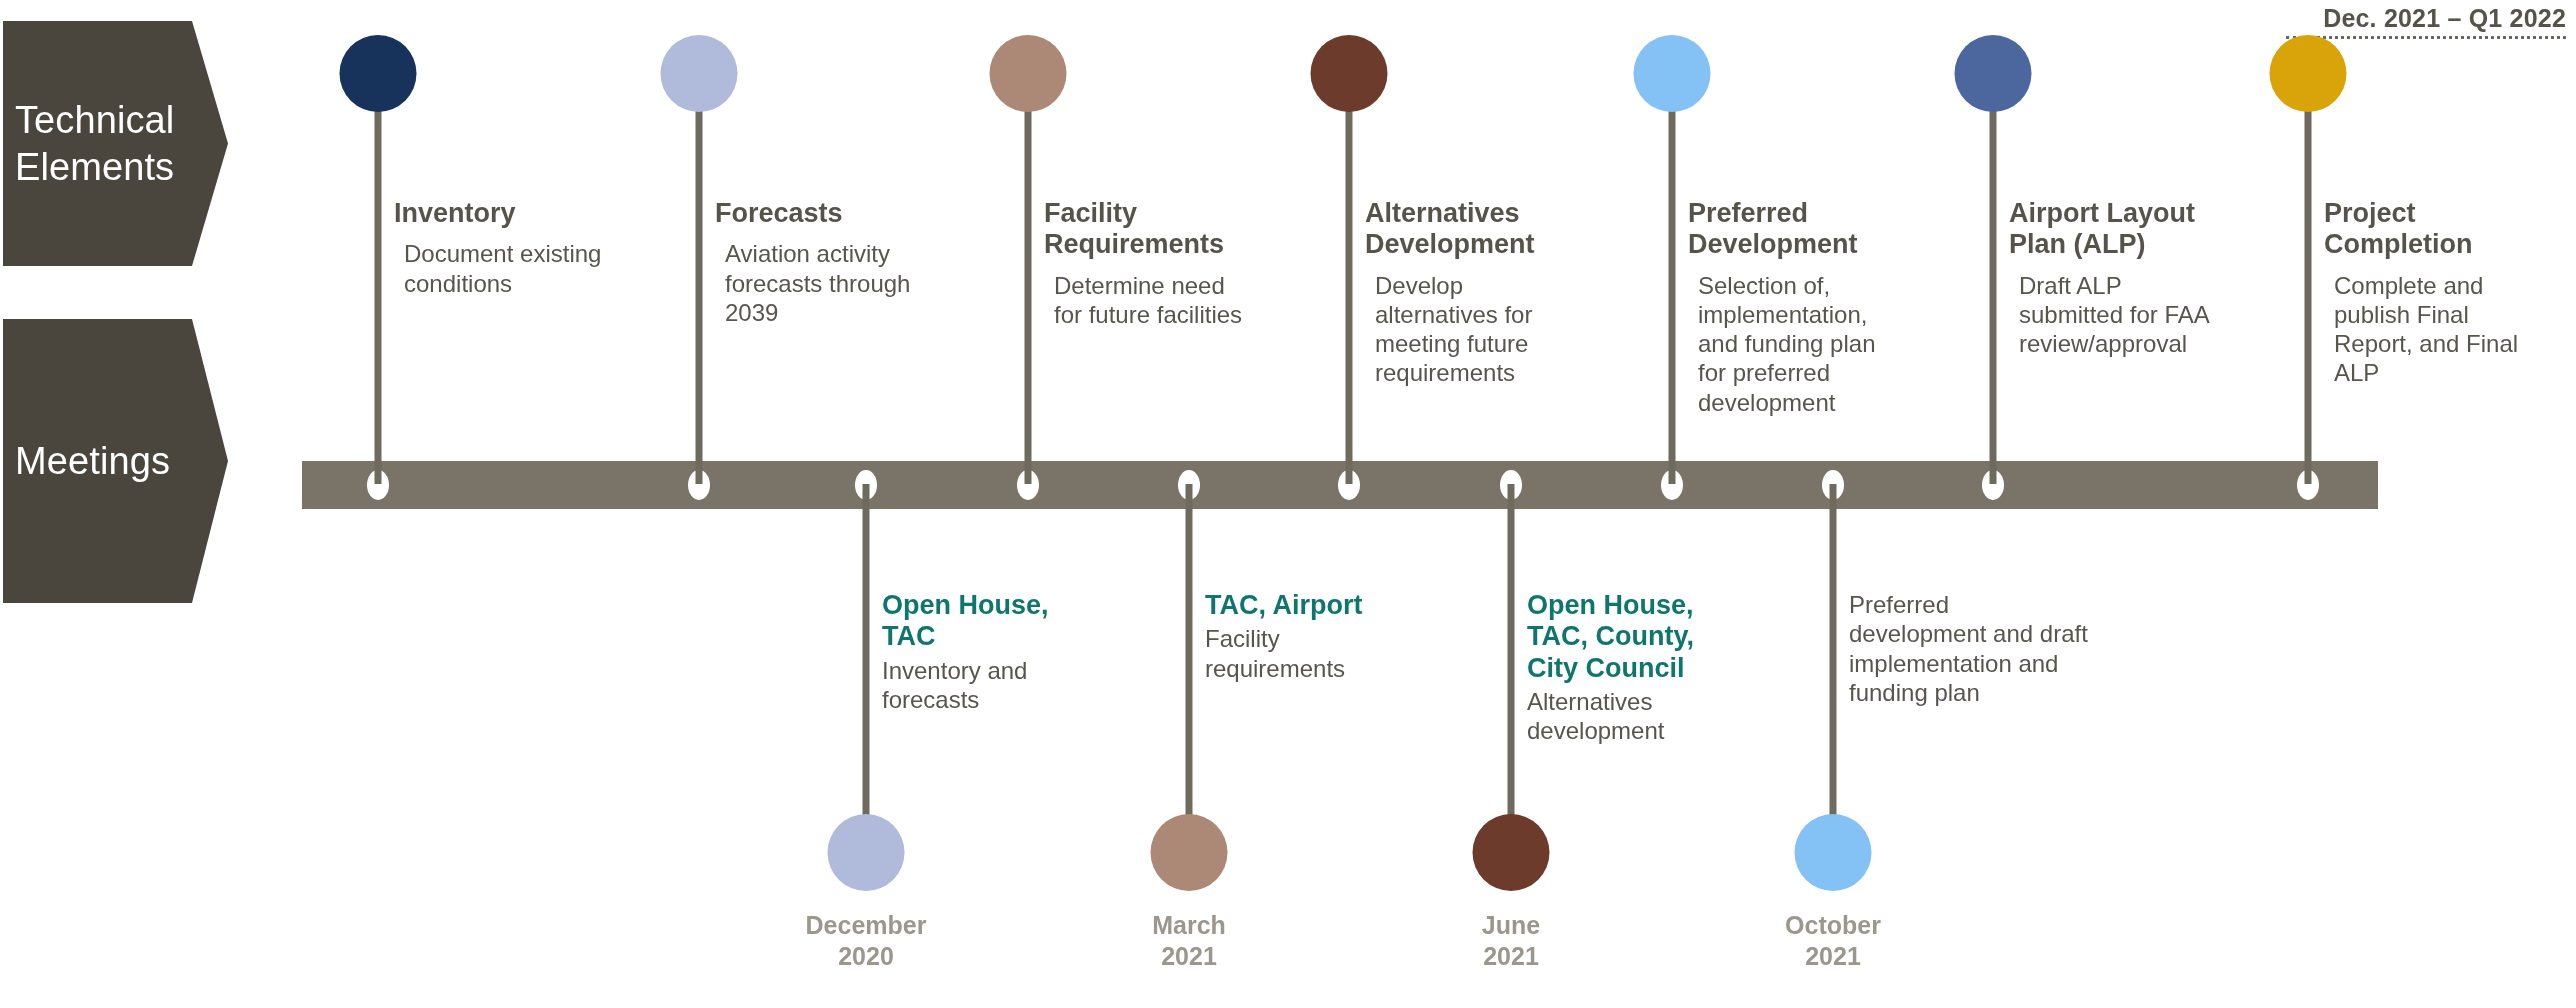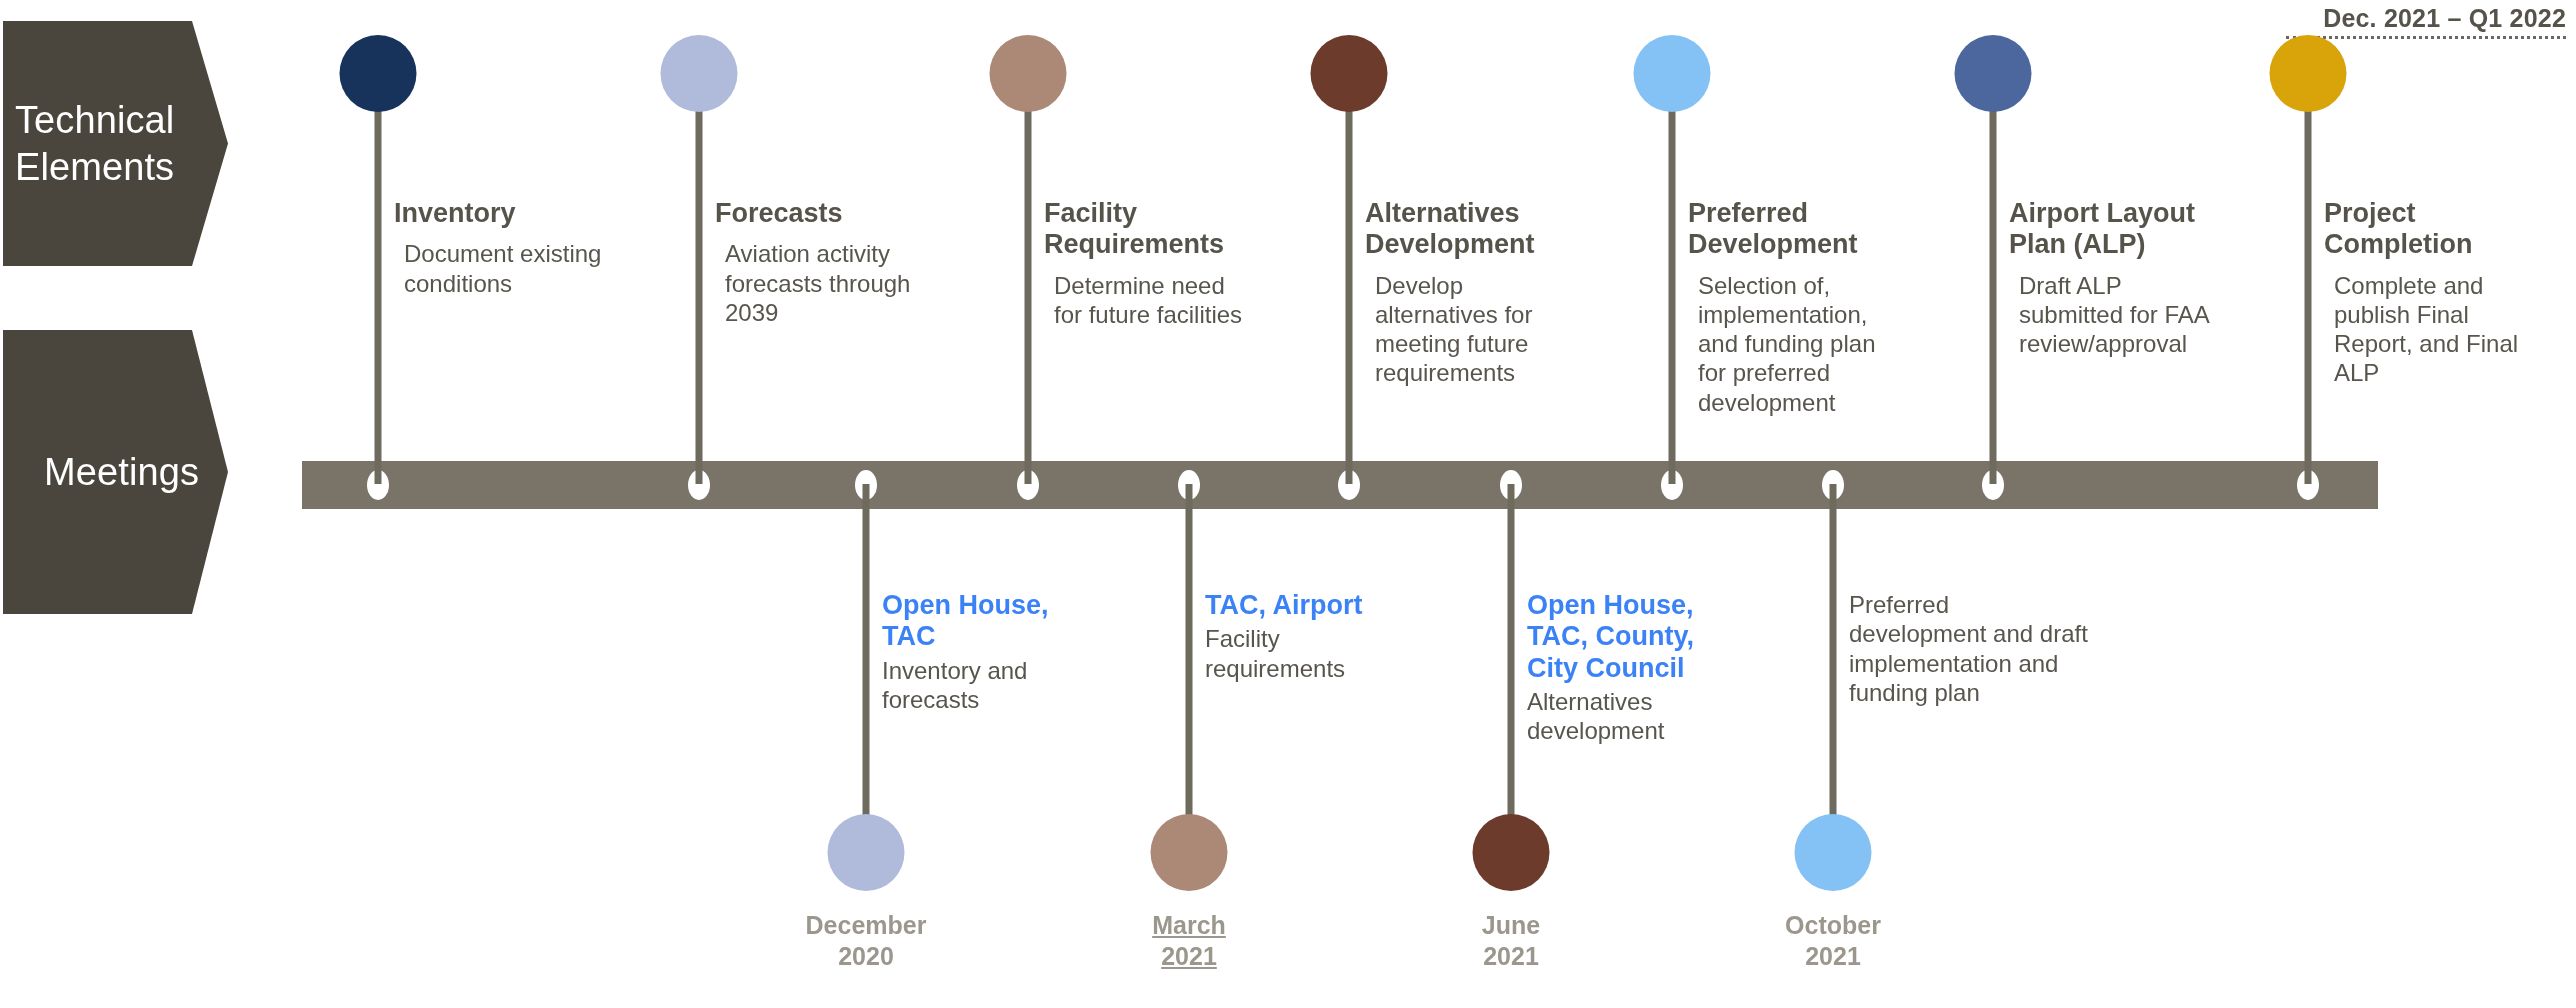--- a/index.html
+++ b/index.html
@@ -21,21 +21,21 @@
   .banner-label {
     font-size:38px;
     line-height:1.22;
     padding-left:12px;
     letter-spacing:0.1px;
     color:#ffffff;
     font-weight:400;
     white-space:pre-line;
   }
   #banner-technical { left:3px; top:21px; width:225px; height:245px; }
-  #banner-meetings  { left:3px; top:330px; width:225px; height:284px;justify-content:center; }
+  #banner-meetings  { left:3px; top:319px; width:225px; height:284px; }
 
   
   #timeline-bar {
     position:absolute;
     left:302px; top:461px;
     width:2076px; height:48px;
     background:#7a7468;
   }
   .bar-dot {
     position:absolute;
@@ -85,21 +85,21 @@
   }
 
   
   .meeting-text {
     position:absolute;
     top:590px;
   }
   .meeting-title {
     font-size:27px;
     font-weight:bold;
-    color:#3b82f6;
+    color:#0f766e;
     line-height:1.16;
     margin:0 0 3px 0;
     white-space:pre-line;
   }
   .meeting-desc {
     font-size:24px;
     font-weight:400;
     color:#58554d;
     line-height:1.22;
     margin:0;
@@ -268,21 +268,21 @@
       <div class="meeting-text" style="left: 1849px; width: 327px;">
         <p class="meeting-desc">Preferred
 development and draft
 implementation and
 funding plan</p>
       </div>
     </div>
   <div id="layer-dates">
       <div class="date-label" style="left: 866px;">December
 2020</div>
-      <div class="date-label" style="left: 1189px; text-decoration: underline;">March
+      <div class="date-label" style="left: 1189px;">March
 2021</div>
       <div class="date-label" style="left: 1511px;">June
 2021</div>
       <div class="date-label" style="left: 1833px;">October
 2021</div>
     </div>
   <div id="layer-bardots"></div>
 
 </div>
 

